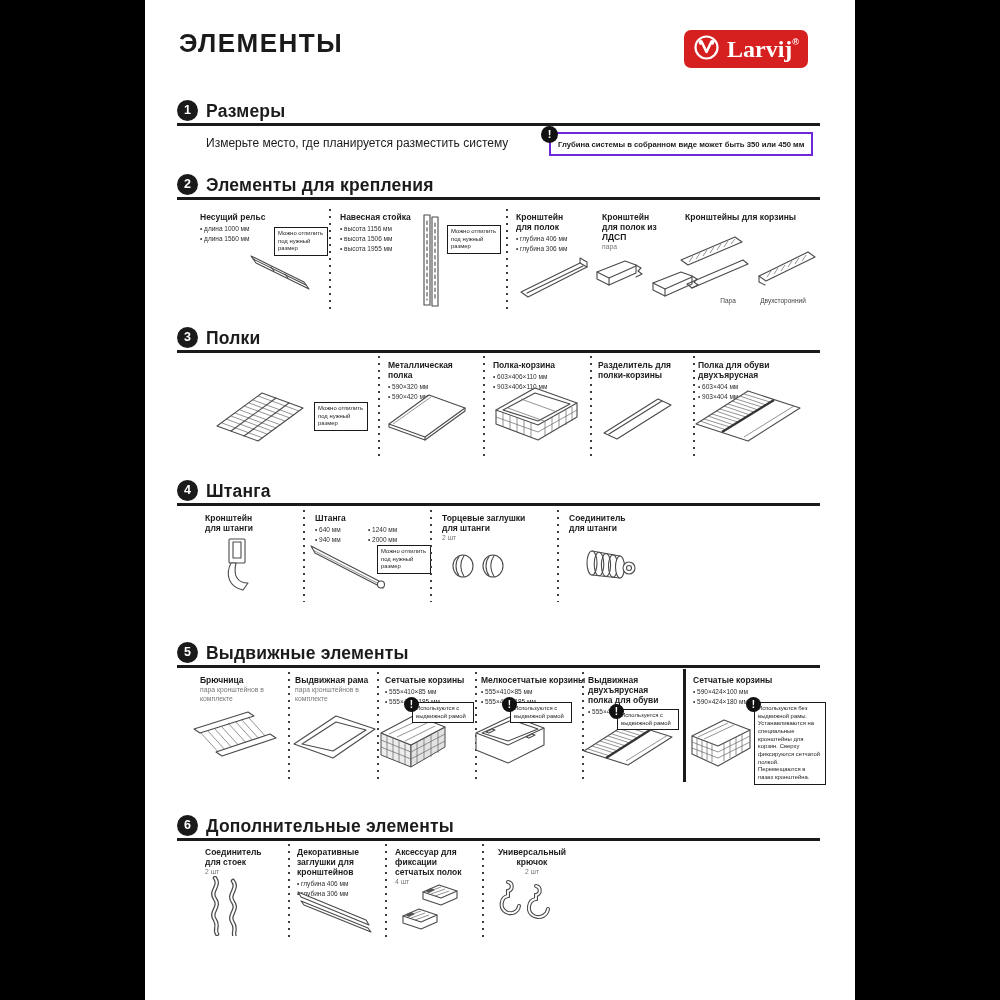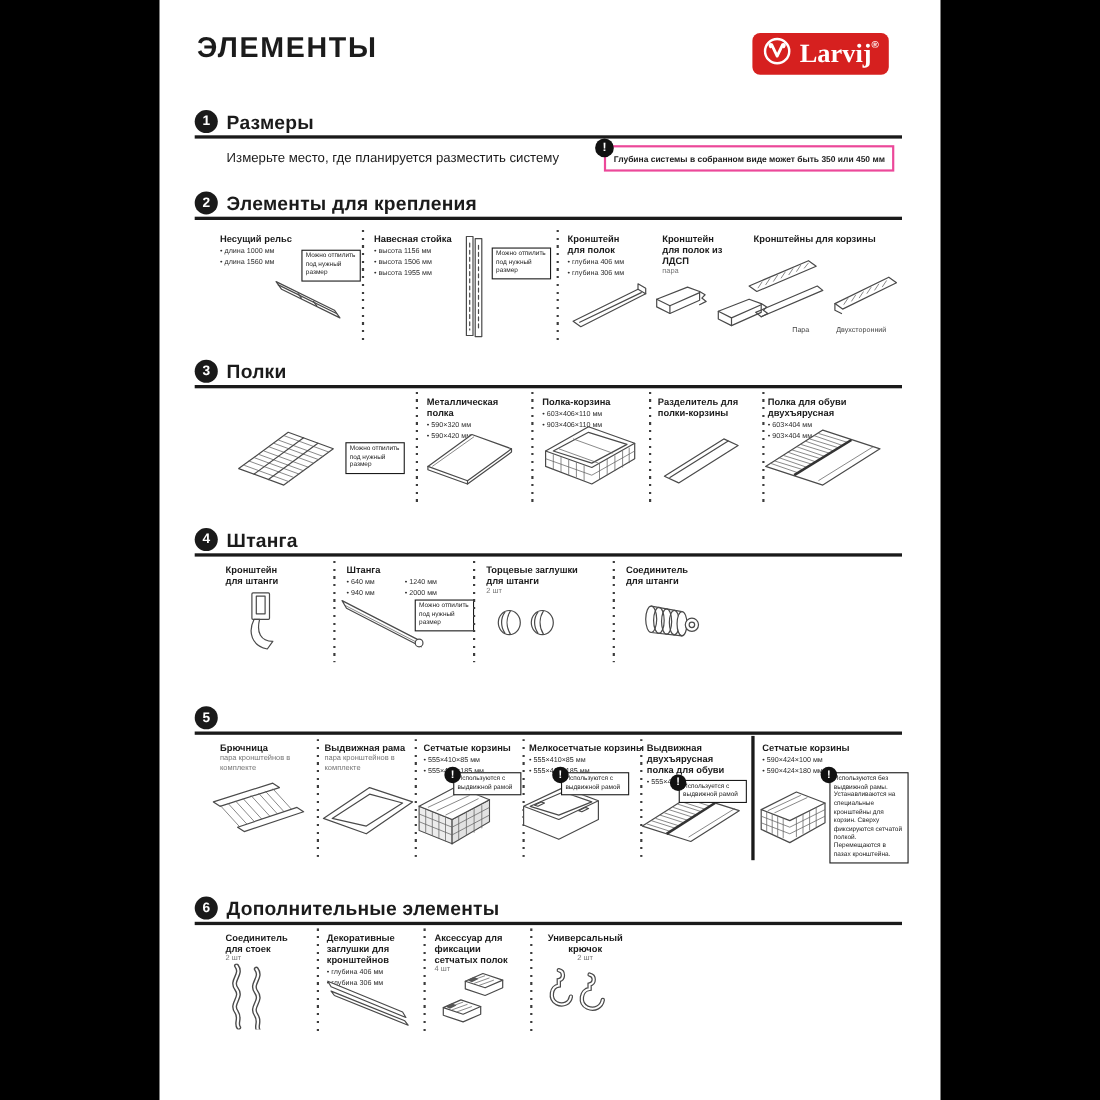--- a/index.html
+++ b/index.html
@@ -27,21 +27,21 @@
   .bl.two{display:grid;grid-template-columns:auto auto;column-gap:9px;justify-content:start;}
   .b::before{content:"• ";}
   .notebox{position:absolute;border:1.5px solid #1a1a1a;background:#fff;font-size:5.9px;line-height:1.28;
            padding:2px 3px;color:#222;}
   .warnbox{position:absolute;border:1.5px solid #1a1a1a;background:#fff;font-size:5.9px;line-height:1.3;
            padding:2px 3px;color:#222;z-index:2;}
   .wbadge{position:absolute;width:15px;height:15px;border-radius:50%;background:#111;color:#fff;font-weight:bold;
           font-size:10px;text-align:center;line-height:15px;z-index:3;}
   .s1badge{position:absolute;width:17px;height:17px;border-radius:50%;background:#111;color:#fff;font-weight:bold;
           font-size:11px;text-align:center;line-height:17px;z-index:3;}
-  .s1warn{position:absolute;border:2px solid #ec4899;background:#fff;font-size:7.7px;font-weight:bold;
+  .s1warn{position:absolute;border:2px solid #6d28d9;background:#fff;font-size:7.7px;font-weight:bold;
           display:flex;align-items:center;padding:0 7px;height:20px;white-space:nowrap;z-index:2;}
   .caption{position:absolute;font-size:6.5px;color:#444;text-align:center;}
   .icon{position:absolute;}
   .icon svg{display:block;}
   svg .ln{stroke:#4a4a4a;stroke-width:1.1;fill:none;stroke-linejoin:round;stroke-linecap:round;}
   svg .shp{stroke:#4a4a4a;stroke-width:1.1;fill:#fff;stroke-linejoin:round;}
   svg .dk{stroke:#333;stroke-width:2.4;fill:none;}
   svg .mesh{stroke:#666;stroke-width:.7;fill:none;}
 </style>
 </head>
@@ -346,20 +346,21 @@
       <ellipse class="ln" cx="17" cy="21" rx="4.8" ry="11.8"></ellipse>
           <ellipse class="ln" cx="24" cy="22" rx="4.6" ry="11.5"></ellipse>
       <ellipse class="ln" cx="31" cy="23" rx="4.5" ry="11.2"></ellipse>
       <ellipse class="shp" cx="38" cy="24" rx="4.5" ry="11"></ellipse>
       <circle class="shp" cx="47" cy="25" r="6"></circle>
           <circle class="ln" cx="47" cy="25" r="2.5"></circle>
     </svg>
   </div>
 
   <div class="secnum" style="left:32px;top:642px;">5</div>
+  <div class="sectitle" style="left:61px;top:643px;">Выдвижные элементы</div>
   <div class="rule" style="top:665px;"></div>
 
   <div class="col" style="left:55px;top:675px;width:82px;">
     <div class="nm">Брючница</div>
     <div class="sub">пара кронштейнов в комплекте</div>
   </div>
   <div class="icon" style="left:47px;top:710px;">
     <svg width="90" height="54" viewBox="0 0 90 54">
       <polygon class="shp" points="2,19 56,2 62,6 8,23"></polygon>
       <line class="mesh" x1="8" y1="22" x2="28" y2="44"></line>

